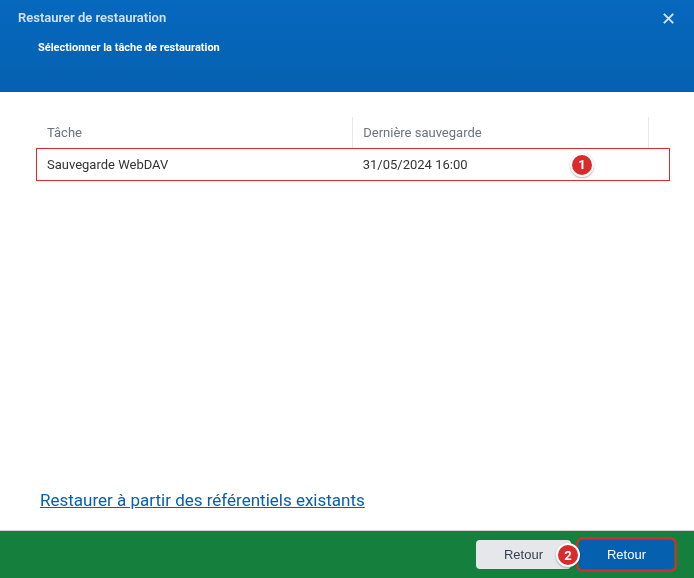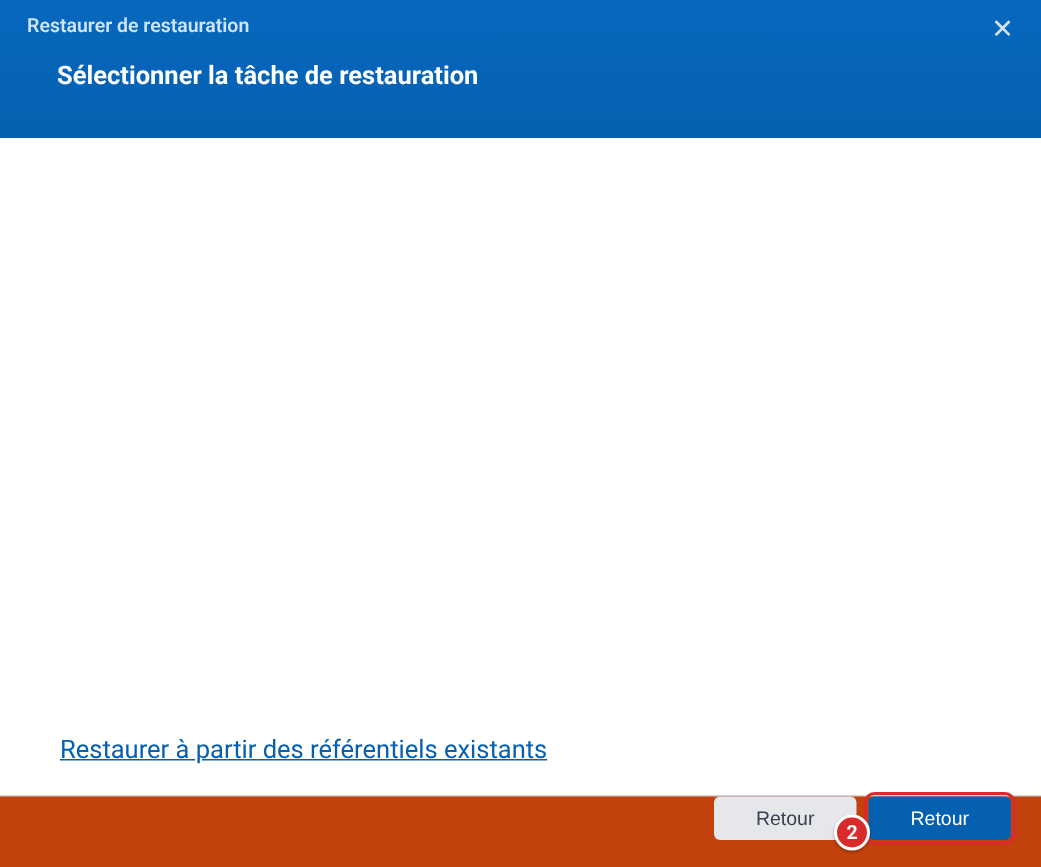--- a/index.html
+++ b/index.html
@@ -23,21 +23,21 @@
       position: relative;
     }
     .header-top {
       padding: 10px 18px 6px 18px;
       font-size: 13px;
       font-weight: 600;
       color: #d0e4f5;
     }
     .header-title {
       padding: 10px 18px 18px 38px;
-      font-size: 17px;
+      font-size: 11px;
       font-weight: 700;
       color: #ffffff;
     }
     .close-btn {
       position: absolute;
       top: 10px;
       right: 18px;
       color: #d0e4f5;
       font-size: 18px;
       cursor: pointer;
@@ -116,23 +116,23 @@
       color: #0560b0;
       text-decoration: underline;
       font-size: 17px;
       cursor: pointer;
     }
     .footer {
       border-top: 1px solid #d1d5db;
       height: 48px;
       display: flex;
       justify-content: flex-end;
-      align-items: flex-start;
+      align-items: center;
       padding: 0 20px;
-      background: #c2410c;
+      background: #15803d;
       position: relative;
     }
     .btn {
       border: none;
       padding: 7px 28px;
       font-size: 13px;
       border-radius: 4px;
       cursor: pointer;
       margin-left: 8px;
     }
@@ -180,20 +180,41 @@
 
 <div class="header">
   <div class="header-top">Restaurer de restauration</div>
   <div class="header-title">Sélectionner la tâche de restauration</div>
   <button class="close-btn">
     <span>✕</span>
   </button>
 </div>
 
 <div class="content">
+  <div class="table-wrapper">
+    <table class="table">
+      <thead>
+        <tr>
+          <th class="col-task">Tâche</th>
+          <th class="col-date">Dernière sauvegarde</th>
+          <th></th>
+        </tr>
+      </thead>
+      <tbody>
+        <tr class="selected-row row-outline">
+          <td>Sauvegarde WebDAV</td>
+          <td style="position:relative;">
+            <span>31/05/2024 16:00</span>
+            <span class="badge badge-1">1</span>
+          </td>
+          <td></td>
+        </tr>
+      </tbody>
+    </table>
+  </div>
 
   <a class="restore-link">Restaurer à partir des référentiels existants</a>
 </div>
 
 <div class="footer">
   <button class="btn btn-back">Retour</button>
   <button class="btn btn-next">Retour</button>
   <span class="badge-2">2</span>
 </div>
 

